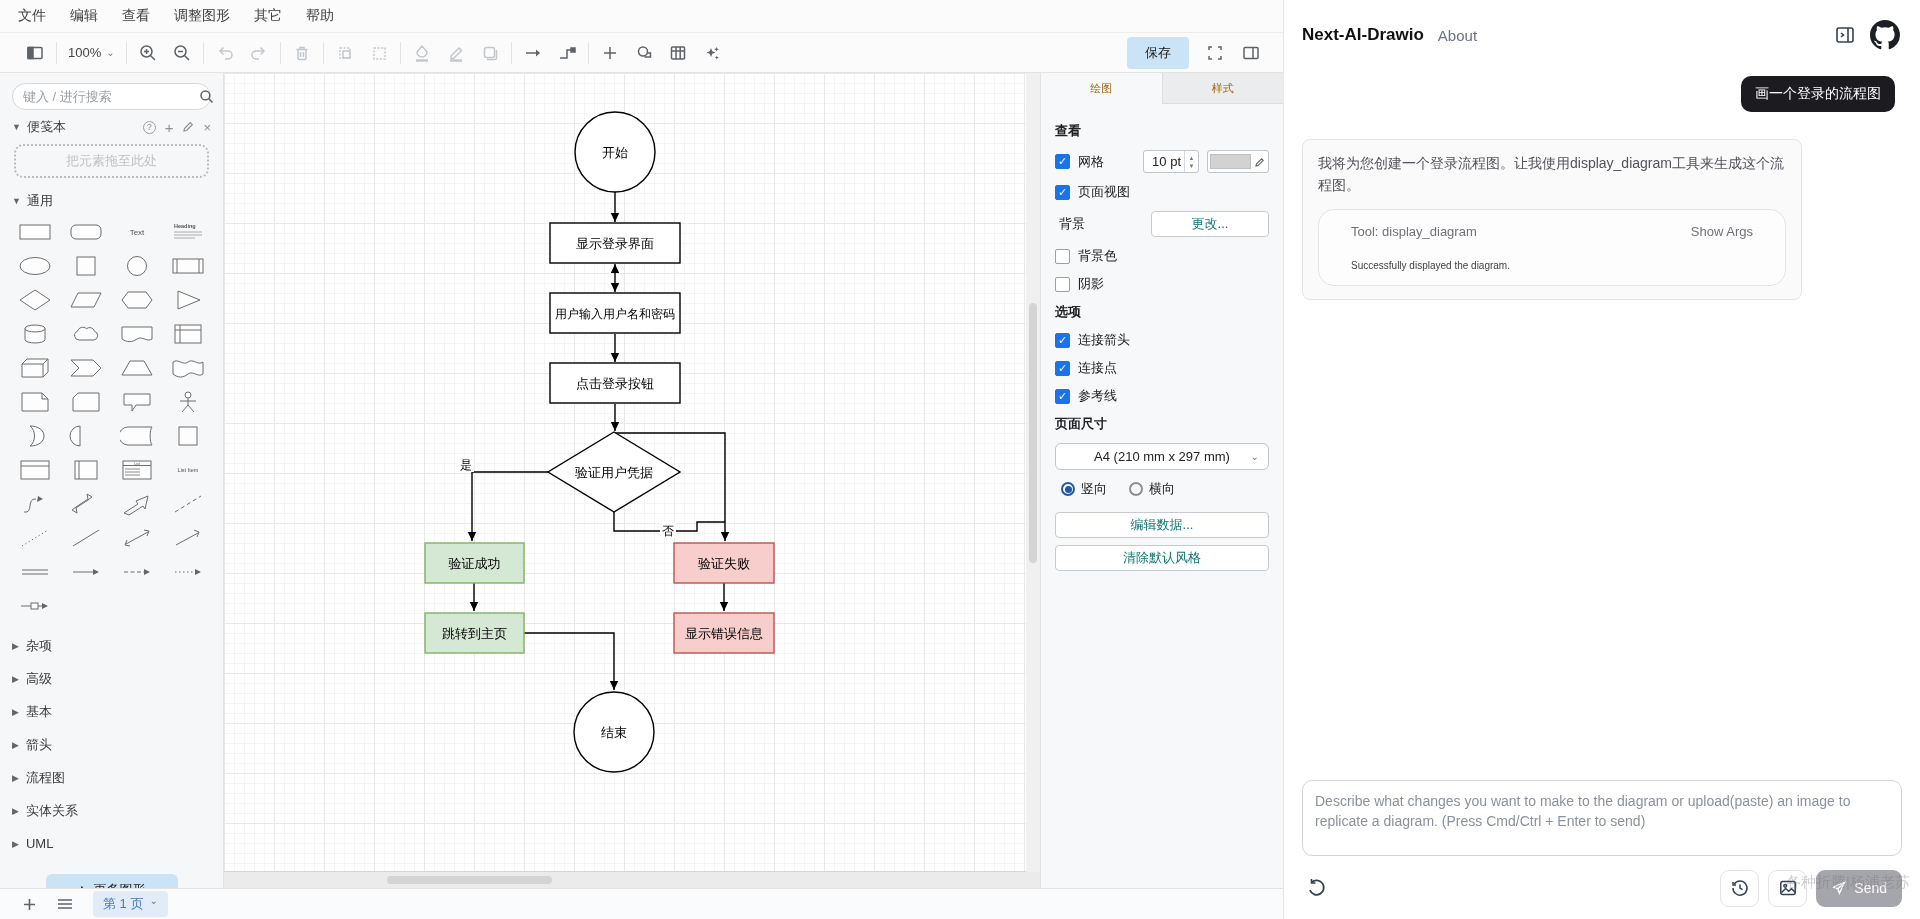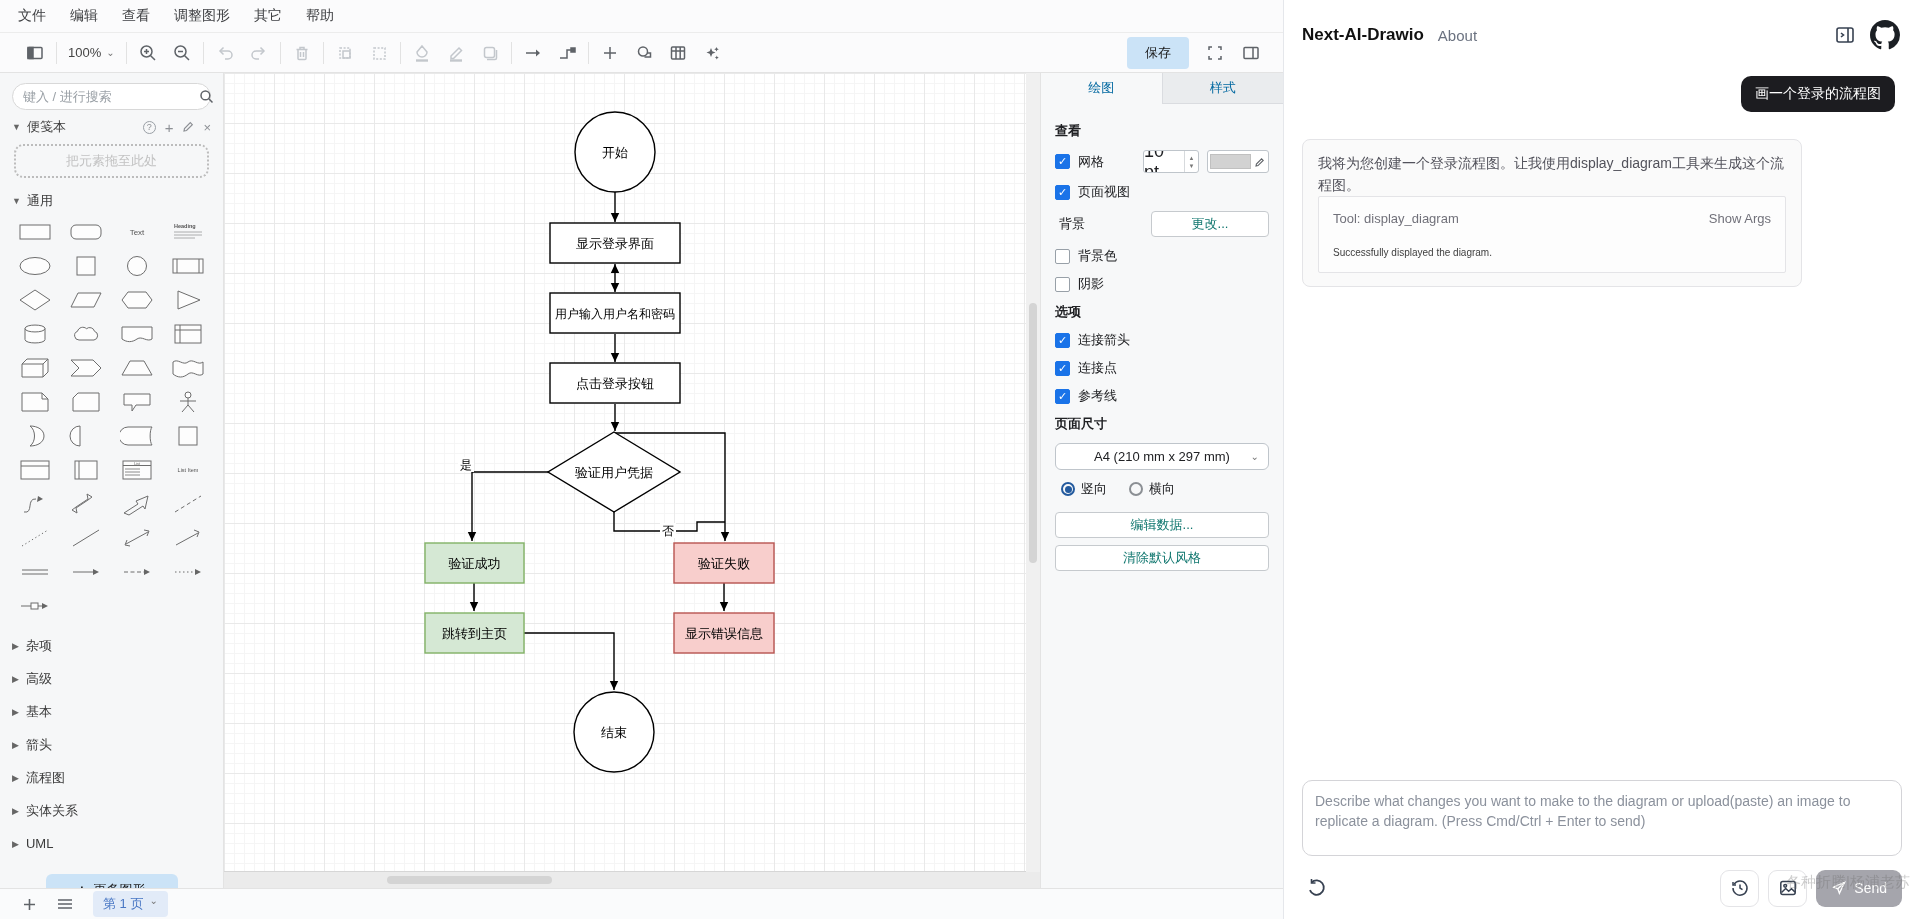--- a/index.html
+++ b/index.html
@@ -40,31 +40,31 @@
 .canvas-grid{position:absolute;left:0;top:0;width:802px;height:799px;background-color:#fff;border-bottom:1px solid #d6d6d6;
  background-image:linear-gradient(to right,#e9e9e9 1px,transparent 1px),linear-gradient(to bottom,#e9e9e9 1px,transparent 1px),linear-gradient(to right,#f5f5f5 1px,transparent 1px),linear-gradient(to bottom,#f5f5f5 1px,transparent 1px);
  background-size:50px 50px,50px 50px,10px 10px,10px 10px}
 .vscroll{position:absolute;right:0;top:0;width:14px;height:799px;background:#f0f0f0}
 .vthumb{position:absolute;left:3px;width:8px;border-radius:4px;background:#d4d4d4}
 .hscroll{position:absolute;left:0;bottom:0;width:816px;height:16px;background:#ebebeb}
 .hthumb{position:absolute;top:4px;height:8px;border-radius:4px;background:#d4d4d4}
 
 .fpanel{width:243px;background:#f7f8f9;border-left:1px solid #e3e3e3;display:flex;flex-direction:column}
 .fp-tabs{height:31px;display:flex;border-bottom:1px solid #dadce0}
-.fp-tab{flex:1;display:flex;align-items:center;justify-content:center;font-size:13px;color:#0369a1;cursor:pointer}
+.fp-tab{flex:1;display:flex;align-items:center;justify-content:center;font-size:11px;color:#a16207;cursor:pointer}
 .fp-tab.active{background:#f7f8f9;border-bottom:1px solid #f7f8f9;margin-bottom:-1px}
 .fp-tab.inactive{background:#eaecee;border-left:1px solid #dadce0}
 .fp-body{padding:12px 14px;font-size:13px;color:#202124}
 .fp-h{font-weight:bold;margin:6px 0 10px 0}
 .fp-row{display:flex;align-items:center;margin-bottom:10px;gap:8px}
 .cb{width:15px;height:15px;border:1px solid #98a0a8;border-radius:2px;background:#fff;flex:0 0 auto;display:flex;align-items:center;justify-content:center;cursor:pointer}
 .cb.checked{background:#1a73e8;border-color:#1a73e8}
 .cb.checked::after{content:"✓";color:#fff;font-size:11px;line-height:1}
 .numbox{margin-left:auto;display:flex;height:23px;background:#fff;border:1px solid #bfc5cb;border-radius:3px;overflow:hidden}
-.numval{width:40px;display:flex;align-items:center;justify-content:flex-end;padding-right:3px;font-size:18px}
+.numval{width:40px;display:flex;align-items:center;justify-content:flex-end;padding-right:3px;font-size:13px}
 .spin{width:14px;border-left:1px solid #d7dadd;display:flex;flex-direction:column;align-items:center;justify-content:center;font-size:6px;color:#777;gap:2px}
 .swatchbtn{width:62px;height:23px;border:1px solid #bfc5cb;border-radius:3px;background:#fff;display:flex;align-items:center;padding:2px;gap:3px}
 .swatch{flex:1;height:15px;background:#d2d2d2;border:1px solid #c0c0c0}
 .fp-btn{height:26px;background:#fff;border:1px solid #c6cace;border-radius:4px;display:flex;align-items:center;justify-content:center;font-size:13px;color:#0f766e;cursor:pointer}
 .chg{width:118px;margin-left:auto}
 .fullw{width:100%;margin-bottom:7px}
 .fp-select{position:relative;height:27px;background:#fff;border:1px solid #bfc5cb;border-radius:6px;display:flex;align-items:center;justify-content:center;font-size:13px;margin-bottom:10px;cursor:pointer}
 .fp-select .chev{position:absolute;right:9px}
 .radio-row{display:flex;align-items:center;gap:22px;margin:2px 0 14px 6px}
 .radio{width:14px;height:14px;border-radius:50%;border:2px solid #8b8f94;display:flex;align-items:center;justify-content:center}
@@ -78,21 +78,21 @@
 .page-tab{display:flex;align-items:flex-start;gap:6px;background:#e2ebf8;border-radius:4px;padding:4px 10px;color:#4977c4;font-size:13px;cursor:pointer}
 
 .chat{width:637px;height:919px;border-left:1px solid #e5e7eb;background:#fff;display:flex;flex-direction:column}
 .chat-header{display:flex;align-items:center;padding:20px 20px 6px 18px}
 .chat-title{font-size:17px;font-weight:bold;color:#111}
 .chat-about{margin-left:14px;font-size:15px;color:#6b7280;cursor:pointer}
 .chat-hicons{margin-left:auto;display:flex;align-items:center;gap:14px}
 .messages{flex:1;display:flex;flex-direction:column;padding:8px 25px 0 18px;overflow:hidden}
 .user-bubble{align-self:flex-end;background:#1c1c20;color:#fff;font-size:14px;border-radius:10px;padding:9px 14px;margin-top:12px}
 .assistant-card{margin-top:27px;width:500px;background:#fafafa;border:1px solid #e4e4e7;border-radius:8px;padding:13px 15px;font-size:14px;color:#52525b;line-height:1.55}
-.tool-box{background:#fdfdfd;border:1px solid #e4e4e7;border-radius:2px;padding:12px 14px}
+.tool-box{margin-top:13px;background:#fdfdfd;border:1px solid #e4e4e7;border-radius:16px;padding:12px 32px}
 .tool-row{display:flex;justify-content:space-between;align-items:center;font-size:13px;color:#71717a}
 .show-args{cursor:pointer}
 .tool-result{margin-top:15px;font-size:10px;color:#404040}
 .input-area{padding:0 18px 12px 18px;position:relative}
 .input-area textarea{width:100%;height:76px;border:1px solid #d4d4d8;border-radius:10px;padding:10px 12px;font-family:inherit;font-size:14px;line-height:1.45;color:#374151;resize:none;outline:none;background:#fff}
 .input-area textarea::placeholder{color:#8b919c}
 .input-actions{display:flex;align-items:center;margin-top:10px;height:38px}
 .plain-btn{width:30px;height:30px;display:flex;align-items:center;justify-content:center;cursor:pointer}
 .right-actions{margin-left:auto;display:flex;align-items:center;gap:9px}
 .icon-btn{width:39px;height:37px;background:#fff;border:1px solid #e4e4e7;border-radius:9px;display:flex;align-items:center;justify-content:center;cursor:pointer}

